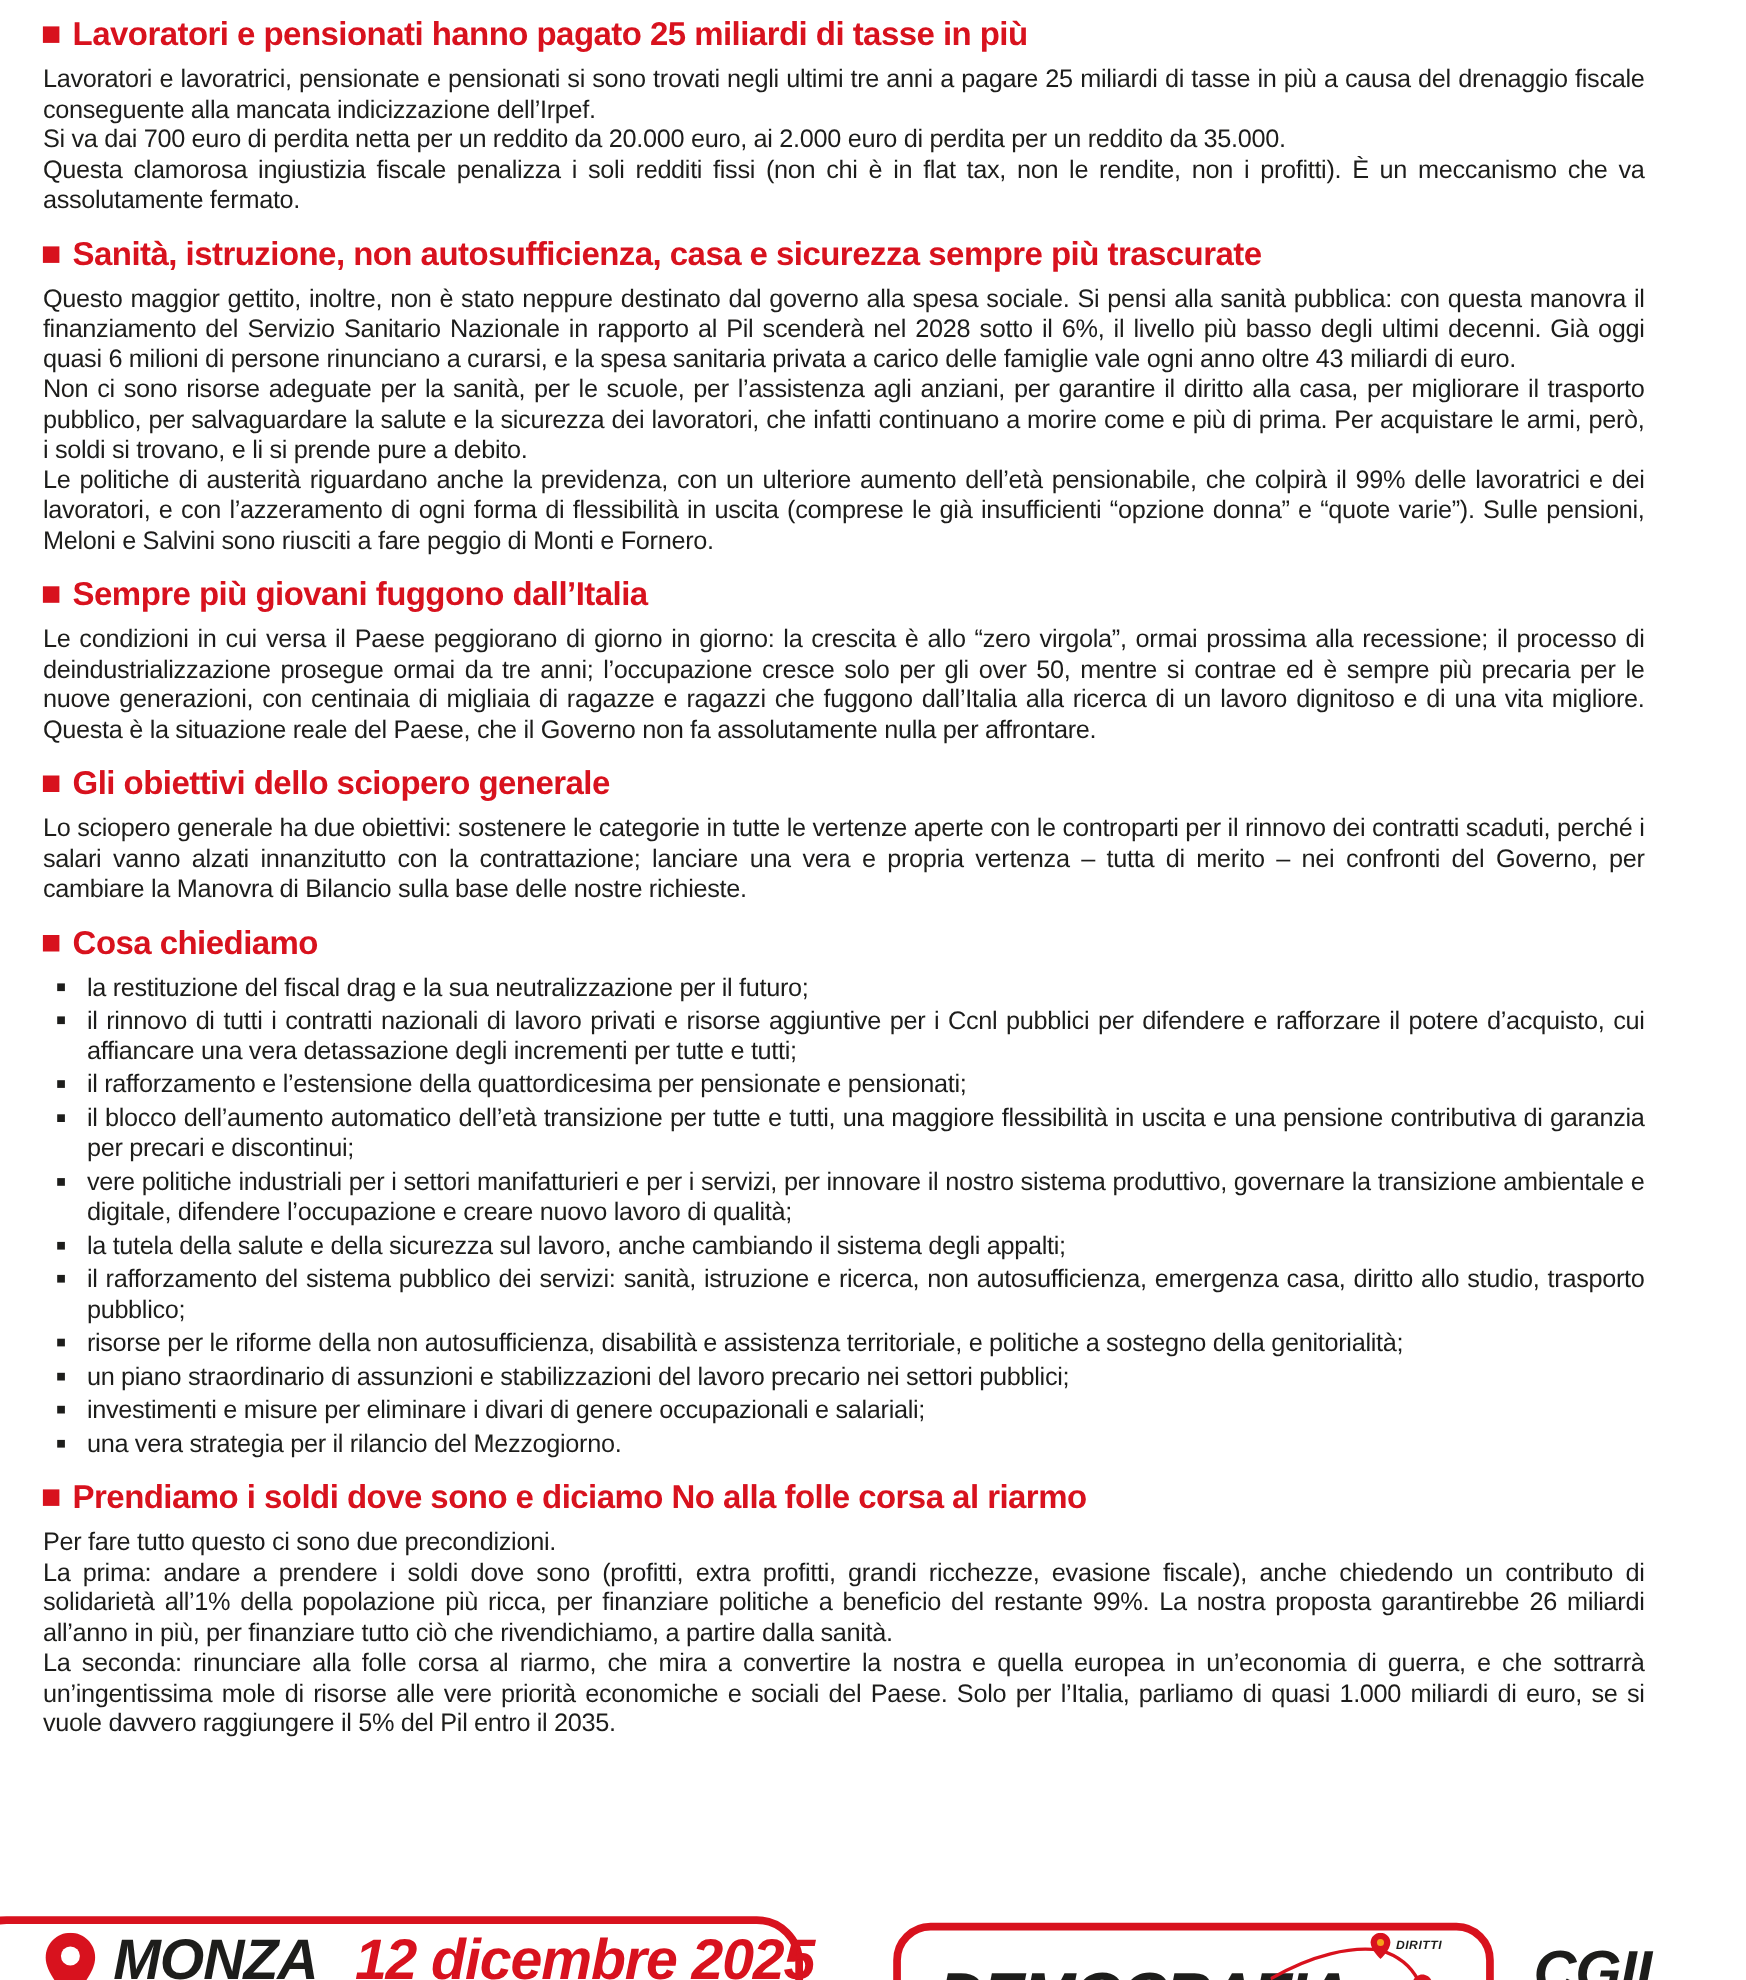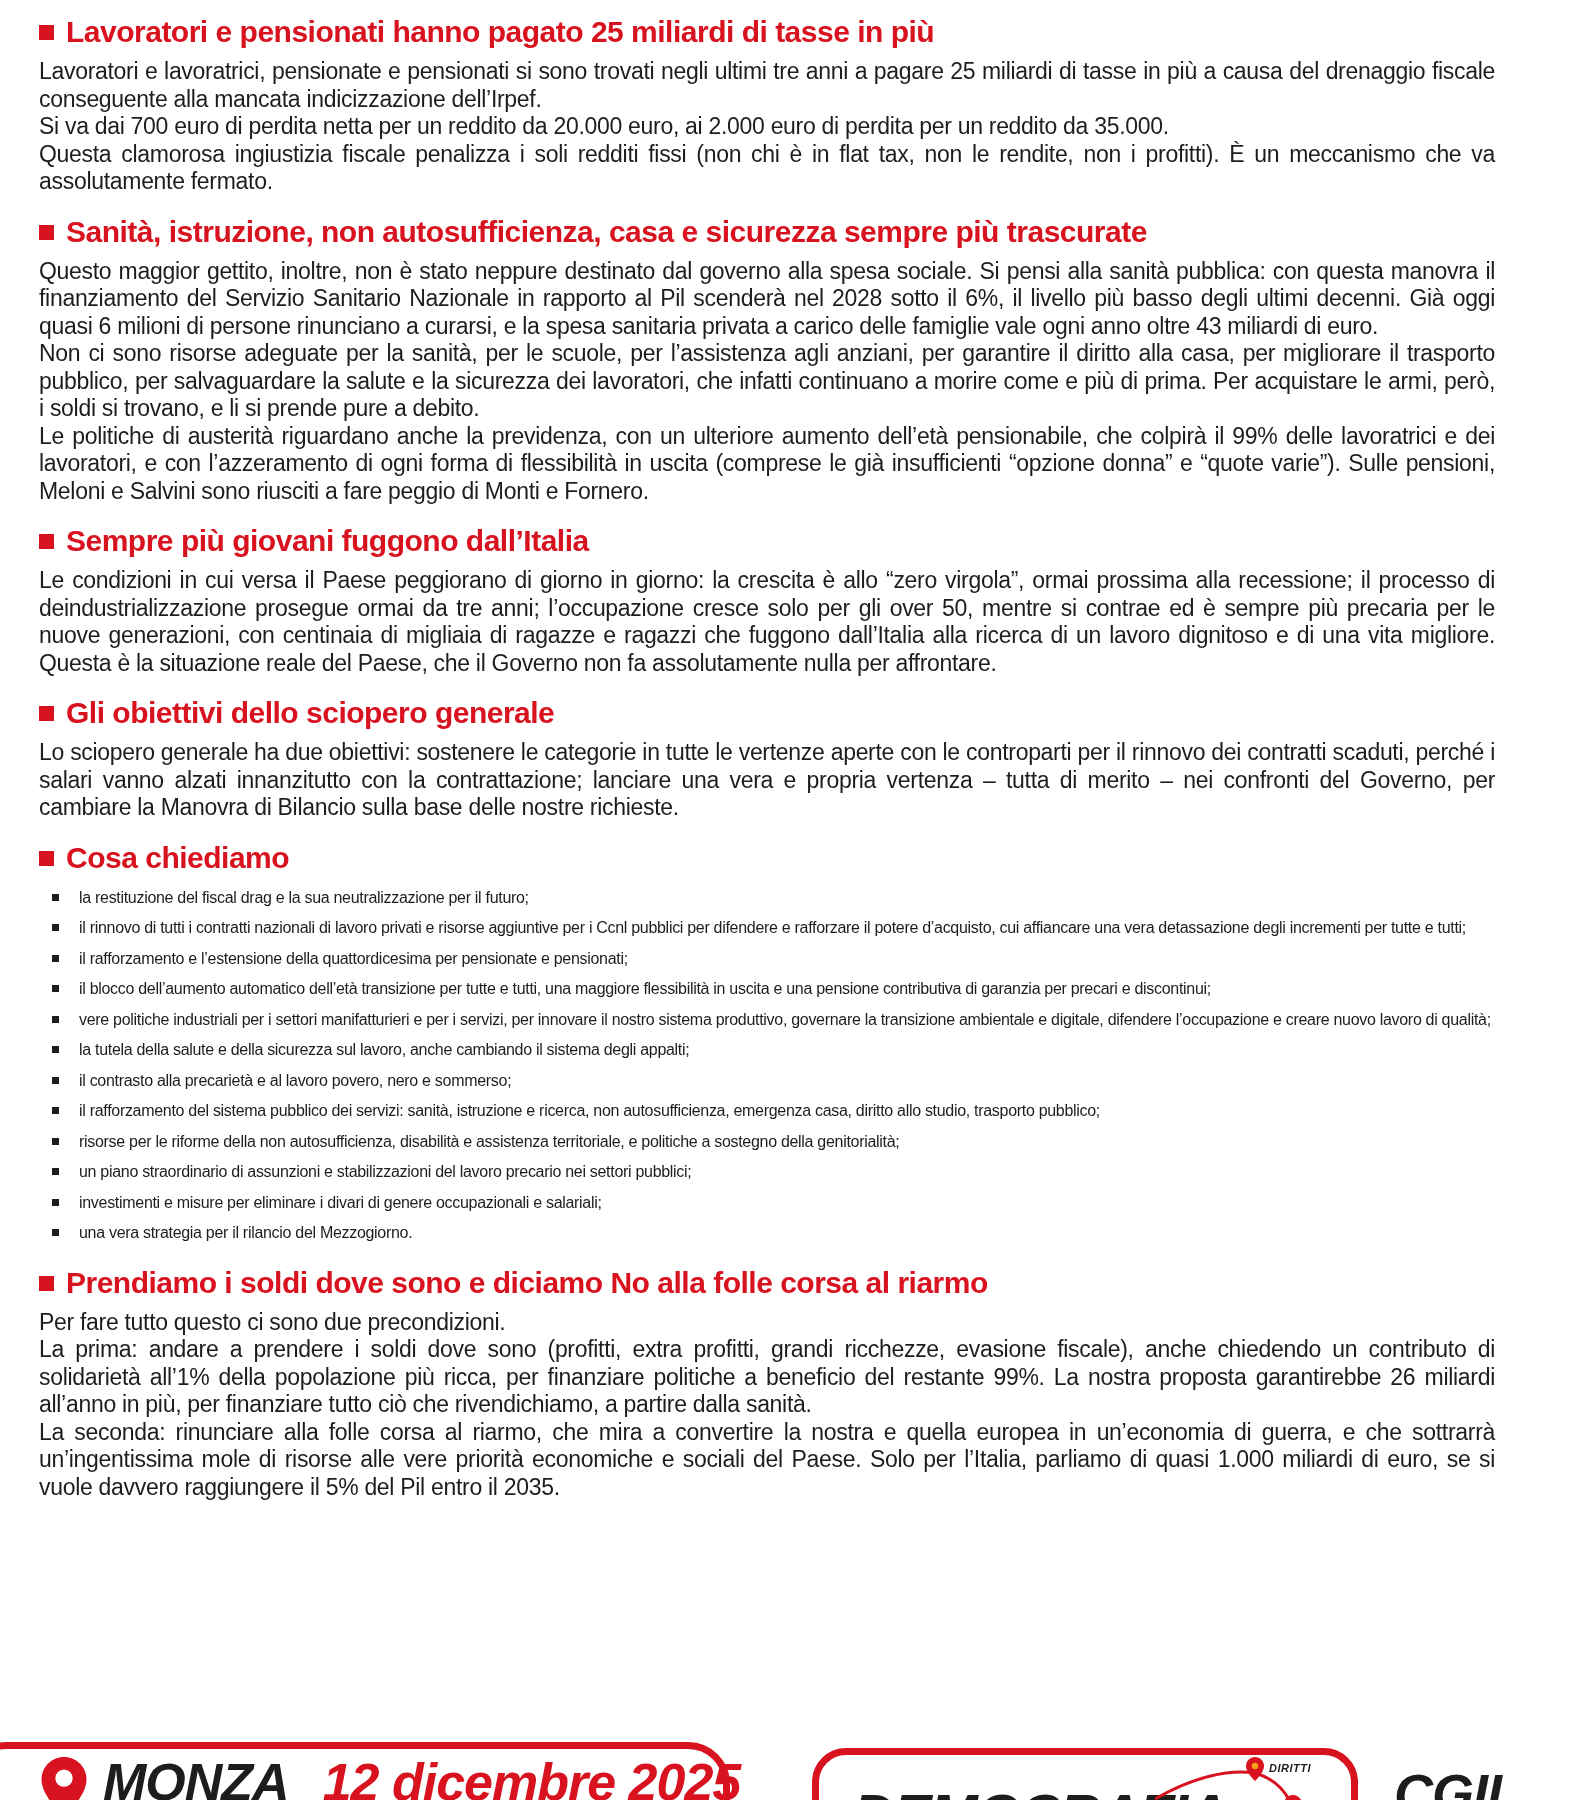--- a/index.html
+++ b/index.html
@@ -17,21 +17,21 @@
   .sq {
     display:inline-block; width:15px; height:15px; background:#d8121e;
     margin-right:12px; vertical-align:2px;
   }
   .body-par {
     font-size:23px; line-height:27.5px; text-align:justify;
     letter-spacing:-0.3px;
   }
   ul.bullets { list-style:none; margin:2px 0 0 0; }
   ul.bullets li {
-    position:relative; padding-left:40px; font-size:16px; line-height:27.5px;
+    position:relative; padding-left:40px; font-size:23px; line-height:27.5px;
     text-align:justify; letter-spacing:-0.3px; margin-bottom:3px;
   }
   ul.bullets li::before {
     content:""; position:absolute; left:13px; top:10px;
     width:7px; height:7px; background:#1d1d1b;
   }
   
   .footer {
     position:absolute; left:0; top:1742px; width:1587px; height:58px;
     background:#ffffff;
@@ -82,21 +82,20 @@
       <h2 class="sec-heading"><span class="sq"></span><span>Gli obiettivi dello sciopero generale</span></h2>
       <p class="body-par">Lo sciopero generale ha due obiettivi: sostenere le categorie in tutte le vertenze aperte con le controparti per il rinnovo dei contratti scaduti, perché i salari vanno alzati innanzitutto con la contrattazione; lanciare una vera e propria vertenza – tutta di merito – nei confronti del Governo, per cambiare la Manovra di Bilancio sulla base delle nostre richieste.</p>
       <h2 class="sec-heading"><span class="sq"></span><span>Cosa chiediamo</span></h2>
       <ul class="bullets">
         <li>la restituzione del fiscal drag e la sua neutralizzazione per il futuro;</li>
         <li>il rinnovo di tutti i contratti nazionali di lavoro privati e risorse aggiuntive per i Ccnl pubblici per difendere e rafforzare il potere d’acquisto, cui affiancare una vera detassazione degli incrementi per tutte e tutti;</li>
         <li>il rafforzamento e l’estensione della quattordicesima per pensionate e pensionati;</li>
         <li>il blocco dell’aumento automatico dell’età transizione per tutte e tutti, una maggiore flessibilità in uscita e una pensione contributiva di garanzia per precari e discontinui;</li>
         <li>vere politiche industriali per i settori manifatturieri e per i servizi, per innovare il nostro sistema produttivo, governare la transizione ambientale e digitale, difendere l’occupazione e creare nuovo lavoro di qualità;</li>
         <li>la tutela della salute e della sicurezza sul lavoro, anche cambiando il sistema degli appalti;</li>
-        <li>il contrasto alla precarietà e al lavoro povero, nero e sommerso;</li>
         <li>il rafforzamento del sistema pubblico dei servizi: sanità, istruzione e ricerca, non autosufficienza, emergenza casa, diritto allo studio, trasporto pubblico;</li>
         <li>risorse per le riforme della non autosufficienza, disabilità e assistenza territoriale, e politiche a sostegno della genitorialità;</li>
         <li>un piano straordinario di assunzioni e stabilizzazioni del lavoro precario nei settori pubblici;</li>
         <li>investimenti e misure per eliminare i divari di genere occupazionali e salariali;</li>
         <li>una vera strategia per il rilancio del Mezzogiorno.</li>
       </ul>
       <h2 class="sec-heading"><span class="sq"></span><span>Prendiamo i soldi dove sono e diciamo No alla folle corsa al riarmo</span></h2>
       <p class="body-par">Per fare tutto questo ci sono due precondizioni.</p>
       <p class="body-par">La prima: andare a prendere i soldi dove sono (profitti, extra profitti, grandi ricchezze, evasione fiscale), anche chiedendo un contributo di solidarietà all’1% della popolazione più ricca, per finanziare politiche a beneficio del restante 99%. La nostra proposta garantirebbe 26 miliardi all’anno in più, per finanziare tutto ciò che rivendichiamo, a partire dalla sanità.</p>
       <p class="body-par">La seconda: rinunciare alla folle corsa al riarmo, che mira a convertire la nostra e quella europea in un’economia di guerra, e che sottrarrà un’ingentissima mole di risorse alle vere priorità economiche e sociali del Paese. Solo per l’Italia, parliamo di quasi 1.000 miliardi di euro, se si vuole davvero raggiungere il 5% del Pil entro il 2035.</p>

